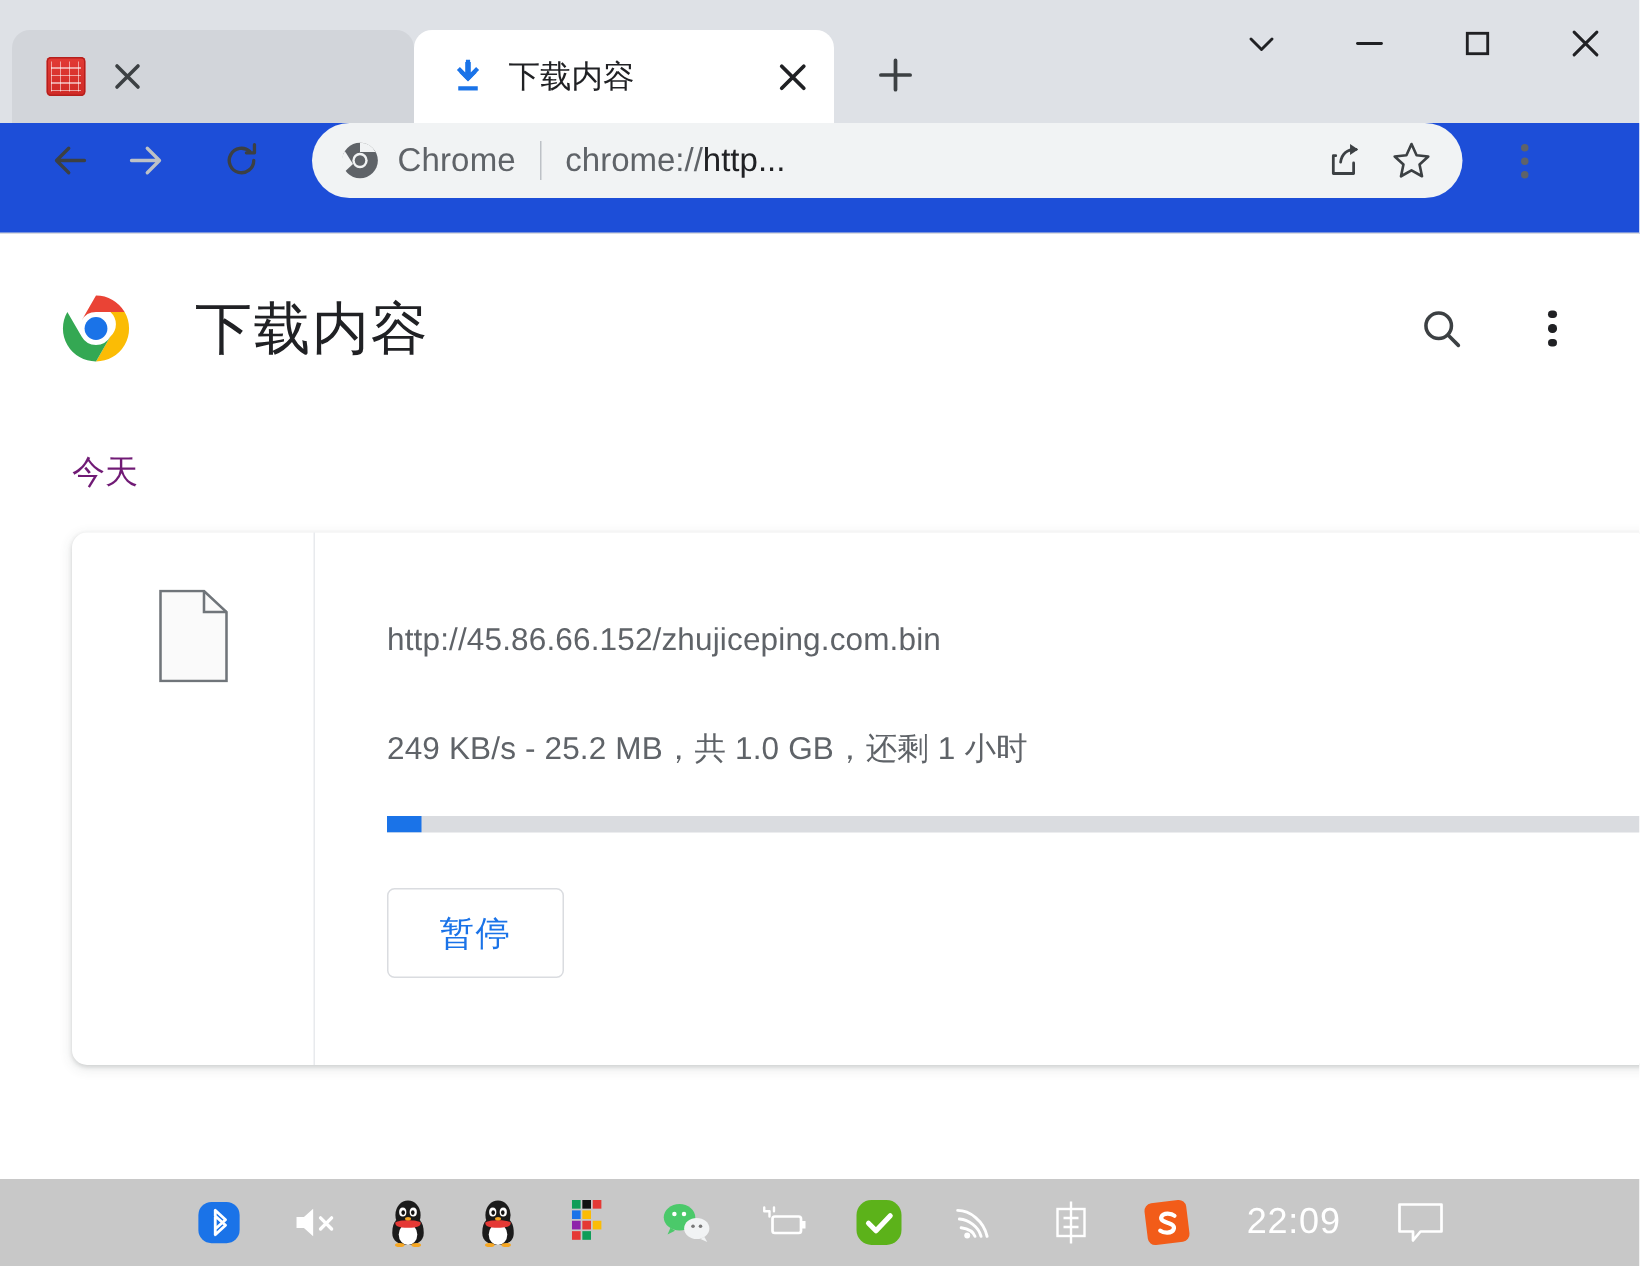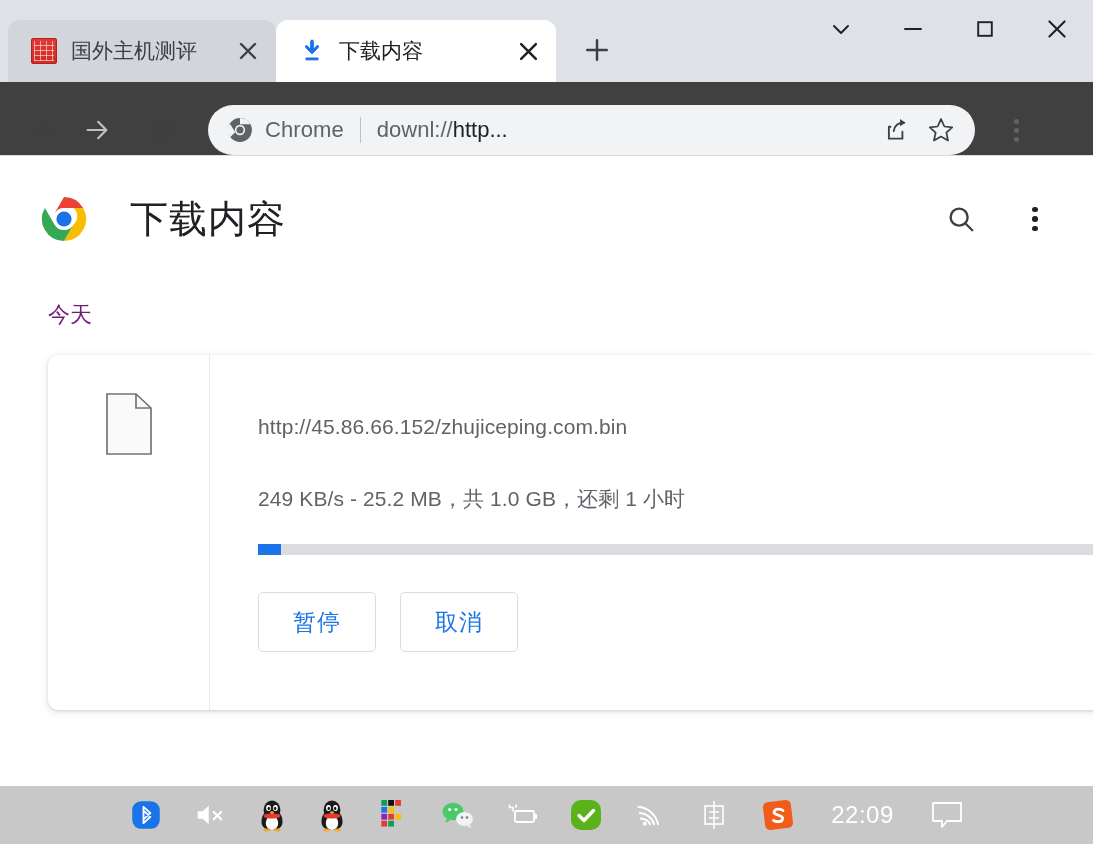--- a/index.html
+++ b/index.html
@@ -74,23 +74,23 @@
   .seal:before{
     content:"";position:absolute;left:3px;top:3px;right:3px;bottom:3px;
     background:
       repeating-linear-gradient(0deg,rgba(255,255,255,.55) 0 1px,transparent 1px 5px),
       repeating-linear-gradient(90deg,rgba(255,255,255,.55) 0 1px,transparent 1px 6px);
   }
 
   
   .toolbar{
     height:74px;
-    background:#404040;
-    display:flex;
-    align-items:flex-end;
+    background:#1d4ed8;
+    display:flex;
+    align-items:flex-start;
     padding:0 14px 0 22px;
     border-bottom:1px solid #dadce0;
     position:relative;
   }
   .navbtn{
     width:50px;height:50px;flex:0 0 50px;
     display:flex;align-items:center;justify-content:center;
     border-radius:50%;
     cursor:pointer;
   }
@@ -269,21 +269,20 @@
 </head>
 <body>
 
 <div class="tabstrip">
   <div class="tabs">
 
     <div class="tab inactive">
       <span class="tab-fav">
         <span class="seal"></span>
       </span>
-      <span class="tab-title">国外主机测评</span>
       <span class="tab-close">
         <svg width="20" height="20" viewBox="0 0 20 20">
             <path d="M3 3 L17 17 M17 3 L3 17" stroke="#3c4043" stroke-width="2.4" fill="none" stroke-linecap="round"></path>
           </svg>
       </span>
     </div>
 
     <div class="tab active">
       <span class="tab-fav">
         <svg width="26" height="26" viewBox="0 0 24 24">
@@ -355,21 +354,21 @@
       <svg width="28" height="28" viewBox="0 0 24 24">
         <circle cx="12" cy="12" r="10.2" fill="#5f6368"></circle>
         <circle cx="12" cy="12" r="4.4" fill="#f1f3f4"></circle>
         <circle cx="12" cy="12" r="3.0" fill="#5f6368"></circle>
         <path d="M12 1.8 A10.2 10.2 0 0 1 20.9 7.1 L12 7.1 Z" fill="#f1f3f4"></path>
         <path d="M3.4 18.3 A10.2 10.2 0 0 1 3.3 6.6 L8.0 14.0 Z" fill="#f1f3f4"></path>
       </svg>
     </span>
     <span class="omni-label">Chrome</span>
     <span class="omni-div"></span>
-    <span class="omni-url"><span>downl://</span><b>http...</b></span>
+    <span class="omni-url"><span>chrome://</span><b>http...</b></span>
     <span class="omni-act">
       <svg width="26" height="26" viewBox="0 0 24 24">
         <path d="M6 9 H4.5 V20 H17 V13.5" stroke="#3c4043" stroke-width="1.7" fill="none" stroke-linecap="round" stroke-linejoin="round"></path>
         <path d="M9 13 C9.8 7.6 13.6 5.2 18.5 5.2" stroke="#3c4043" stroke-width="1.7" fill="none" stroke-linecap="round"></path>
         <path d="M14.8 1.8 L19.8 5.2 L14.8 8.6 Z" fill="#3c4043"></path>
       </svg>
     </span>
     <span class="omni-act">
       <svg width="28" height="28" viewBox="0 0 24 24">
           <path d="M12 2.6 L14.9 9.0 L21.6 9.7 L16.6 14.3 L18.0 21.0 L12 17.6 L6.0 21.0 L7.4 14.3 L2.4 9.7 L9.1 9.0 Z" stroke="#3c4043" stroke-width="1.5" fill="none" stroke-linejoin="round"></path>
@@ -430,21 +429,20 @@
       </span>
     </div>
     <div class="card-body">
       <div class="file-url">http://45.86.66.152/zhujiceping.com.bin</div>
       <div class="file-status">249 KB/s - 25.2 MB，共 1.0 GB，还剩 1 小时</div>
       <div class="progress">
         <div class="progress-fill" style="width:2.5%"></div>
       </div>
       <div class="btn-row">
         <button class="btn">暂停</button>
-        <button class="btn">取消</button>
       </div>
     </div>
   </div>
 </div>
 
 <div class="taskbar">
 
   <span class="tb-icon">
     <svg width="30" height="30" viewBox="0 0 24 24">
       <rect x="1" y="1" width="22" height="22" rx="7" fill="#1a73e8"></rect>

